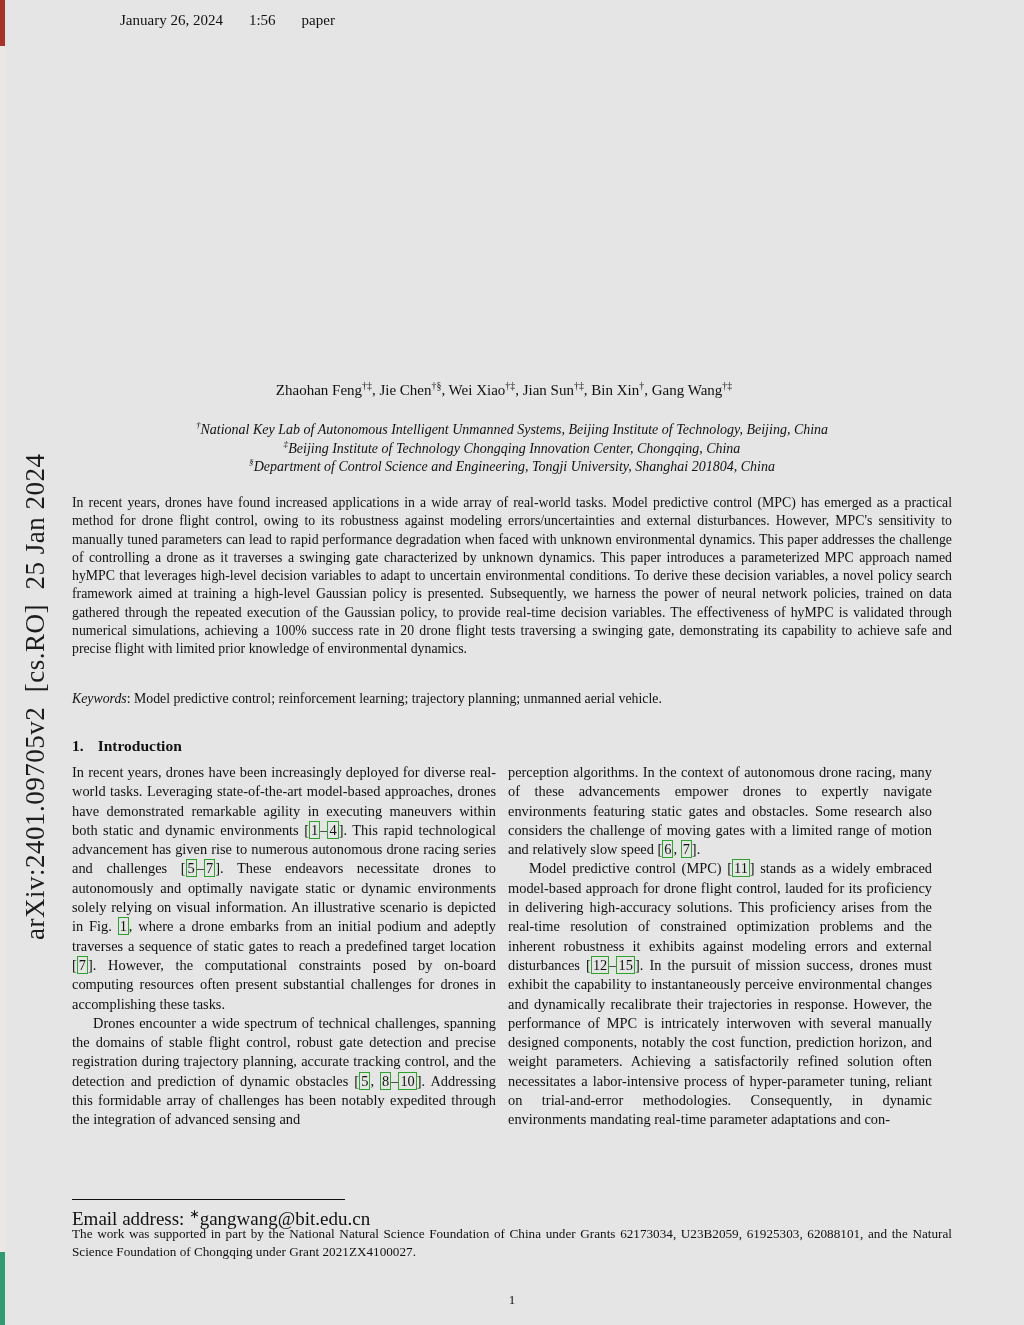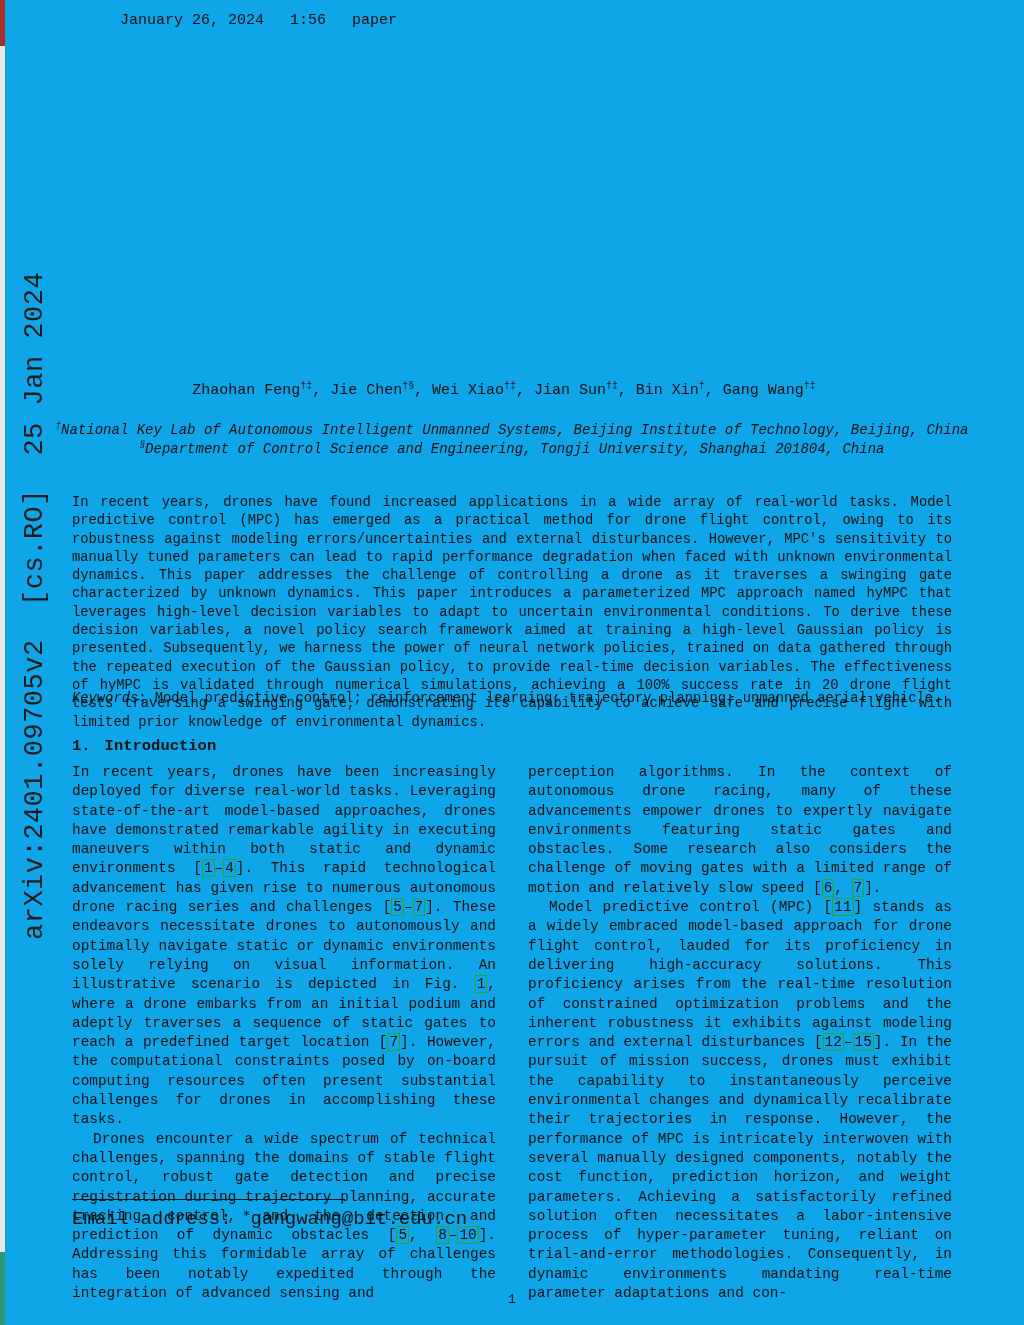--- a/index.html
+++ b/index.html
@@ -1,20 +1,20 @@
 <!DOCTYPE html>
 <html><head>
 <meta charset="utf-8">
 <style>
   html,body{margin:0;padding:0;background:#ffffff;}
   .page{
     position:relative;
     width:1024px;height:1325px;
-    background:#0ea5e9;
-    font-family:Liberation Mono, monospace;
+    background:#e5e5e5;
+    font-family:Liberation Serif, serif;
     color:#111;
     overflow:hidden;
   }
   
   .edge-strip{position:absolute;left:0;top:0;width:5px;height:100%;background:#ece7e2;}
   .edge-mark-top{position:absolute;left:0;top:0;width:5px;height:46px;background:#a93226;}
   .edge-mark-bottom{position:absolute;left:0;top:1252px;width:5px;height:73px;background:#2e9b72;}
 
   .compile-header{position:absolute;top:12px;left:120px;font-size:15px;color:#111;}
   .compile-header span{margin-right:26px;}
@@ -33,21 +33,21 @@
     font-style:italic;font-size:14px;line-height:18.6px;}
   sup{font-size:66%;line-height:0;vertical-align:super;}
 
   .abstract{position:absolute;top:494px;left:72px;width:880px;
     font-size:13.8px;line-height:18.3px;text-align:justify;}
   .keywords{position:absolute;top:691px;left:72px;width:880px;font-size:13.8px;}
 
   .section-heading{position:absolute;top:737px;left:72px;font-size:15.5px;font-weight:bold;}
   .section-heading .num{margin-right:14px;}
 
-  .columns{position:absolute;top:763px;left:72px;width:880px;display:flex;gap:32px;}
+  .columns{position:absolute;top:763px;left:72px;width:880px;display:flex;gap:12px;}
   .col{width:424px;font-size:14.4px;line-height:19.3px;text-align:justify;}
   .col p{margin:0;}
   .col p.indent{text-indent:21px;}
 
   .citebox{border:1px solid #2aa52a;padding:0 1px;}
 
   .footnote-rule{position:absolute;top:1199px;left:72px;width:273px;height:1px;background:#111;}
   .email-line{position:absolute;top:1208px;left:72px;width:880px;font-size:19px;}
   .funding-note{position:absolute;top:1225px;left:72px;width:880px;font-size:13.2px;
     line-height:17.6px;text-align:justify;}
@@ -68,20 +68,21 @@
 
   <div class="watermark">arXiv:2401.09705v2  [cs.RO]  25 Jan 2024</div>
 
   <div class="title">
   </div>
 
   <div class="authors">Zhaohan Feng<sup>†‡</sup>, Jie Chen<sup>†§</sup>, Wei Xiao<sup>†‡</sup>, Jian Sun<sup>†‡</sup>, Bin Xin<sup>†</sup>, Gang Wang<sup>†‡</sup></div>
 
   <div class="affiliations">
     <div><sup>†</sup>National Key Lab of Autonomous Intelligent Unmanned Systems, Beijing Institute of Technology, Beijing, China</div>
+    <div><sup>‡</sup>Beijing Institute of Technology Chongqing Innovation Center, Chongqing, China</div>
     <div><sup>§</sup>Department of Control Science and Engineering, Tongji University, Shanghai 201804, China</div>
   </div>
 
   <div class="abstract">In recent years, drones have found increased applications in a wide array of real-world tasks. Model predictive control (MPC) has emerged as a practical method for drone flight control, owing to its robustness against modeling errors/uncertainties and external disturbances. However, MPC's sensitivity to manually tuned parameters can lead to rapid performance degradation when faced with unknown environmental dynamics. This paper addresses the challenge of controlling a drone as it traverses a swinging gate characterized by unknown dynamics. This paper introduces a parameterized MPC approach named hyMPC that leverages high-level decision variables to adapt to uncertain environmental conditions. To derive these decision variables, a novel policy search framework aimed at training a high-level Gaussian policy is presented. Subsequently, we harness the power of neural network policies, trained on data gathered through the repeated execution of the Gaussian policy, to provide real-time decision variables. The effectiveness of hyMPC is validated through numerical simulations, achieving a 100% success rate in 20 drone flight tests traversing a swinging gate, demonstrating its capability to achieve safe and precise flight with limited prior knowledge of environmental dynamics.</div>
 
   <div class="keywords"><i>Keywords</i>: Model predictive control; reinforcement learning; trajectory planning; unmanned aerial vehicle.</div>
 
   <div class="section-heading">
     <span class="num">1.</span><span>Introduction</span>
   </div>
@@ -92,16 +93,17 @@
       <p class="indent">Drones encounter a wide spectrum of technical challenges, spanning the domains of stable flight control, robust gate detection and precise registration during trajectory planning, accurate tracking control, and the detection and prediction of dynamic obstacles [<span class="citebox">5</span>, <span class="citebox">8</span>–<span class="citebox">10</span>]. Addressing this formidable array of challenges has been notably expedited through the integration of advanced sensing and</p>
     </div>
     <div class="col">
       <p>perception algorithms. In the context of autonomous drone racing, many of these advancements empower drones to expertly navigate environments featuring static gates and obstacles. Some research also considers the challenge of moving gates with a limited range of motion and relatively slow speed [<span class="citebox">6</span>, <span class="citebox">7</span>].</p>
       <p class="indent">Model predictive control (MPC) [<span class="citebox">11</span>] stands as a widely embraced model-based approach for drone flight control, lauded for its proficiency in delivering high-accuracy solutions. This proficiency arises from the real-time resolution of constrained optimization problems and the inherent robustness it exhibits against modeling errors and external disturbances [<span class="citebox">12</span>–<span class="citebox">15</span>]. In the pursuit of mission success, drones must exhibit the capability to instantaneously perceive environmental changes and dynamically recalibrate their trajectories in response. However, the performance of MPC is intricately interwoven with several manually designed components, notably the cost function, prediction horizon, and weight parameters. Achieving a satisfactorily refined solution often necessitates a labor-intensive process of hyper-parameter tuning, reliant on trial-and-error methodologies. Consequently, in dynamic environments mandating real-time parameter adaptations and con-</p>
     </div>
   </div>
 
   <div class="footnote-rule"></div>
   <div class="email-line">Email address: <sup>∗</sup>gangwang@bit.edu.cn</div>
+  <div class="funding-note">The work was supported in part by the National Natural Science Foundation of China under Grants 62173034, U23B2059, 61925303, 62088101, and the Natural Science Foundation of Chongqing under Grant 2021ZX4100027.</div>
 
   <div class="page-number">1</div>
 
 </div>
 
 </body></html>

